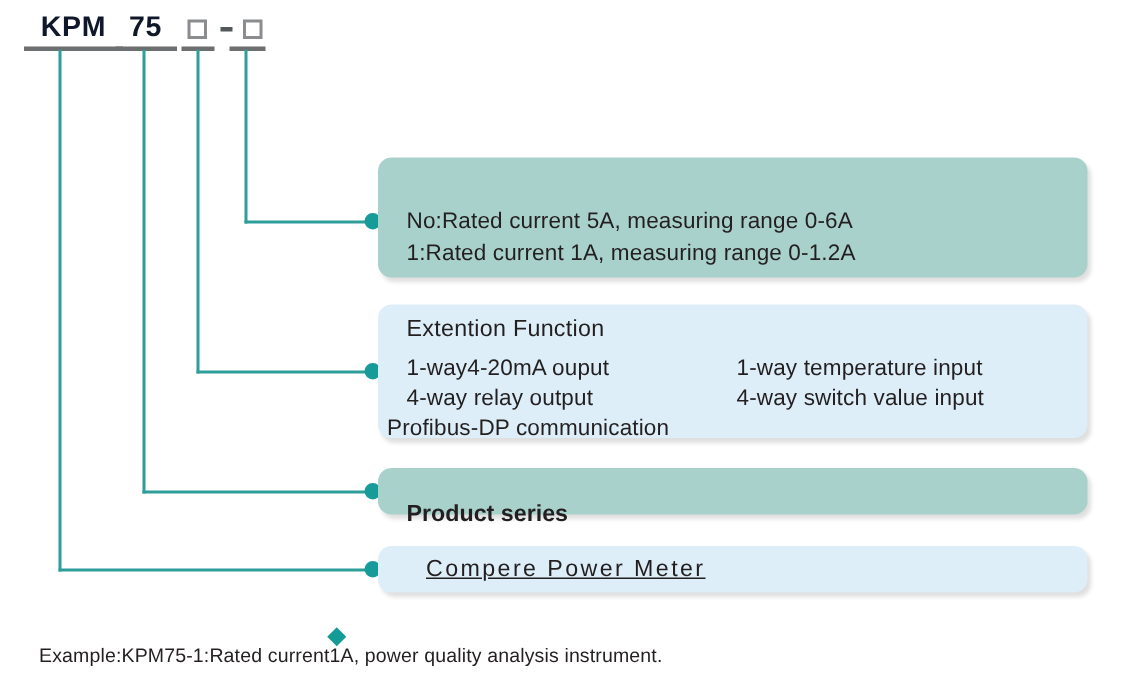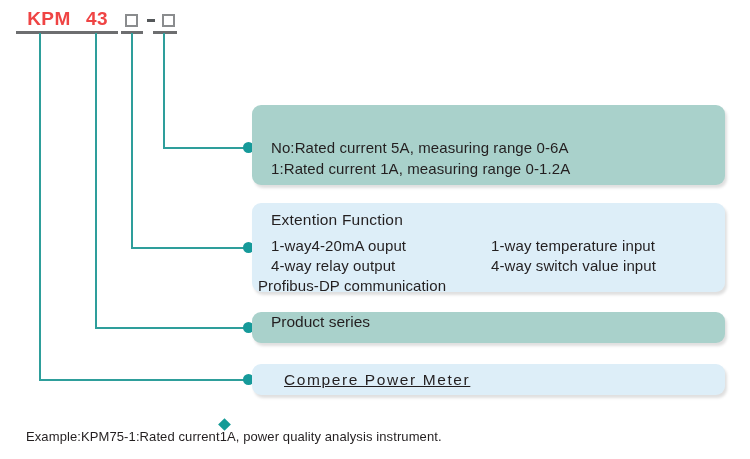--- a/index.html
+++ b/index.html
@@ -21,21 +21,21 @@
     left: 0; top: 0;
     width: 750px; height: 459px;
   }
 
   
   .code-part {
     position: absolute;
     font-weight: bold;
     font-size: 19px;
     letter-spacing: 0.5px;
-    color: #ef4444;
+    color: #0f172a;
     white-space: nowrap;
     text-align: center;
   }
   .code-underline {
     position: absolute;
     height: 3px;
     background: #6d6e70;
   }
   .sq {
     display: inline-block;
@@ -131,21 +131,21 @@
   }
 </style>
 </head>
 <body>
 
 <div id="diagram">
 
   <div class="code-part" style="left:18px; top:8px; width:62px;">KPM</div>
   <div class="code-underline" style="left:16px; top:31px; width:66px;"></div>
 
-  <div class="code-part" style="left:78px; top:8px; width:38px;">43</div>
+  <div class="code-part" style="left:78px; top:8px; width:38px;">75</div>
   <div class="code-underline" style="left:77px; top:31px; width:41px;"></div>
 
   <div class="code-part" style="left:118px; top:9px; width:26px;">
     <span class="sq"></span>
   </div>
   <div class="code-underline" style="left:121px; top:31px; width:22px;"></div>
 
   <div class="code-part" style="left:144px; top:9px; width:14px;">
     <span class="dash"></span>
   </div>
@@ -179,21 +179,21 @@
   <div class="callout-title" style="left:271px; top:211px;">Extention Function</div>
 
   <div class="callout-line" style="left:271px; top:237px;">1-way4-20mA ouput</div>
   <div class="callout-line" style="left:271px; top:257px;">4-way relay output</div>
   <div class="callout-line" style="left:258px; top:277px;text-align:center;">Profibus-DP communication</div>
 
   <div class="callout-line" style="left:491px; top:237px;">1-way temperature input</div>
   <div class="callout-line" style="left:491px; top:257px;">4-way switch value input</div>
 
   <div class="callout teal" style="left:252px; top:312px; width:473px; height:31px;"></div>
-  <div class="bar-label" style="left:271px; top:313px;">Product series</div>
+  <div class="bar-label" style="left:271px; top:334px;font-weight:bold;">Product series</div>
 
   <div class="callout blue" style="left:252px; top:364px; width:473px; height:31px;"></div>
   <div class="bar-label spaced" style="left:284px; top:371px;text-decoration:underline;">Compere  Power  Meter</div>
 
   <div class="footer-row">
     <span class="diamond-bullet"></span>
     <span class="footer-text">Example:KPM75-1:Rated current1A, power quality analysis instrument.</span>
   </div>
 
 </div>

